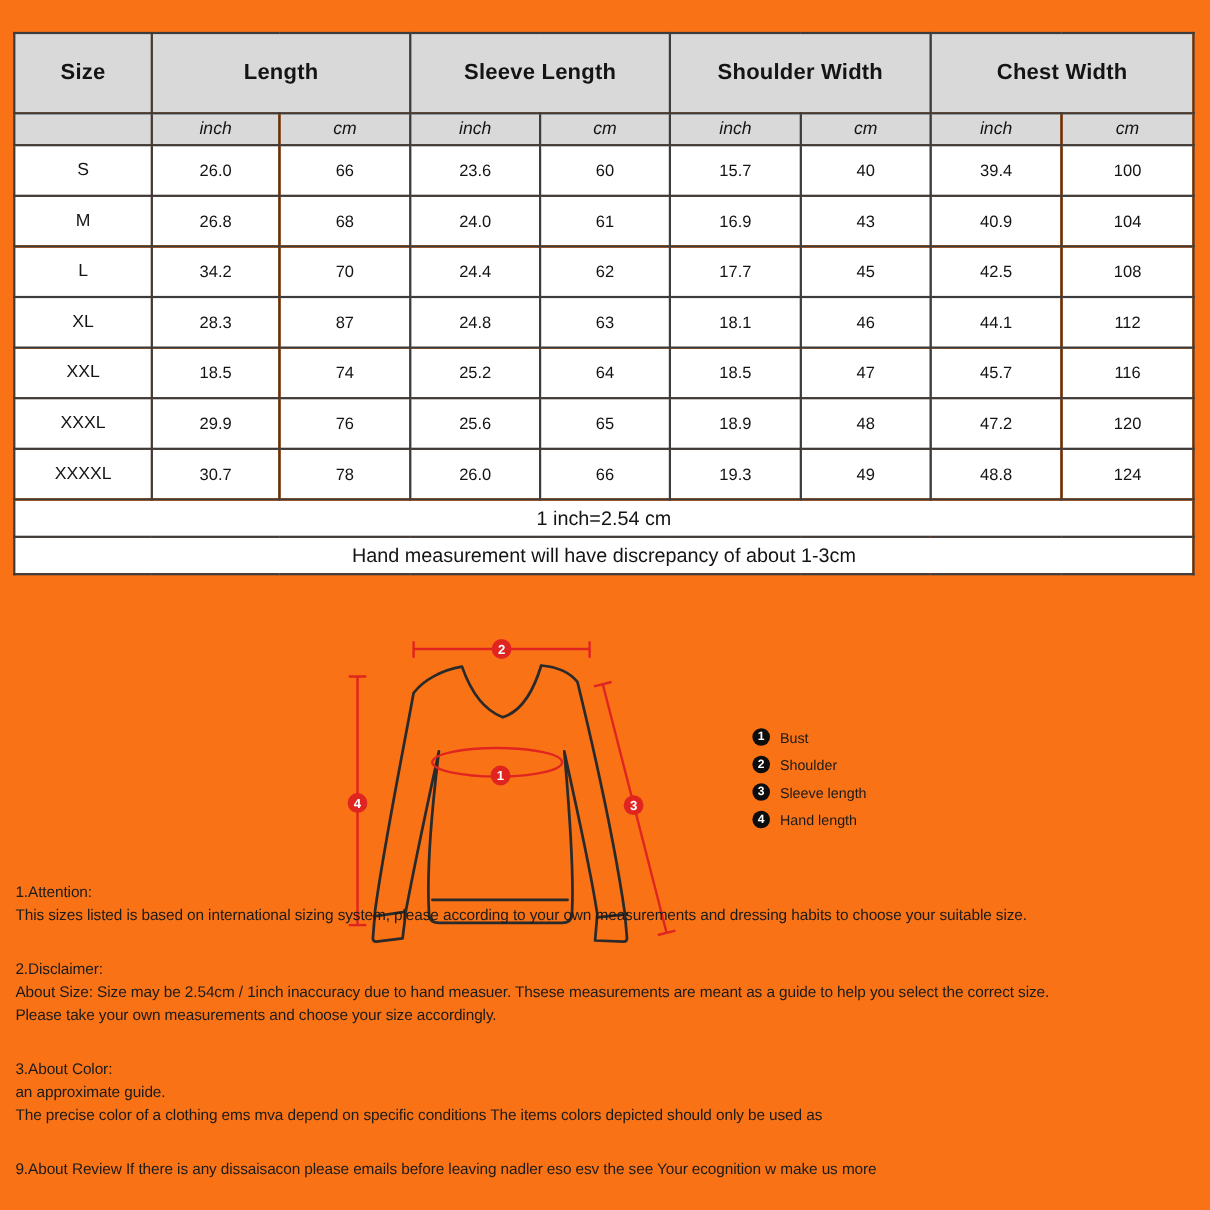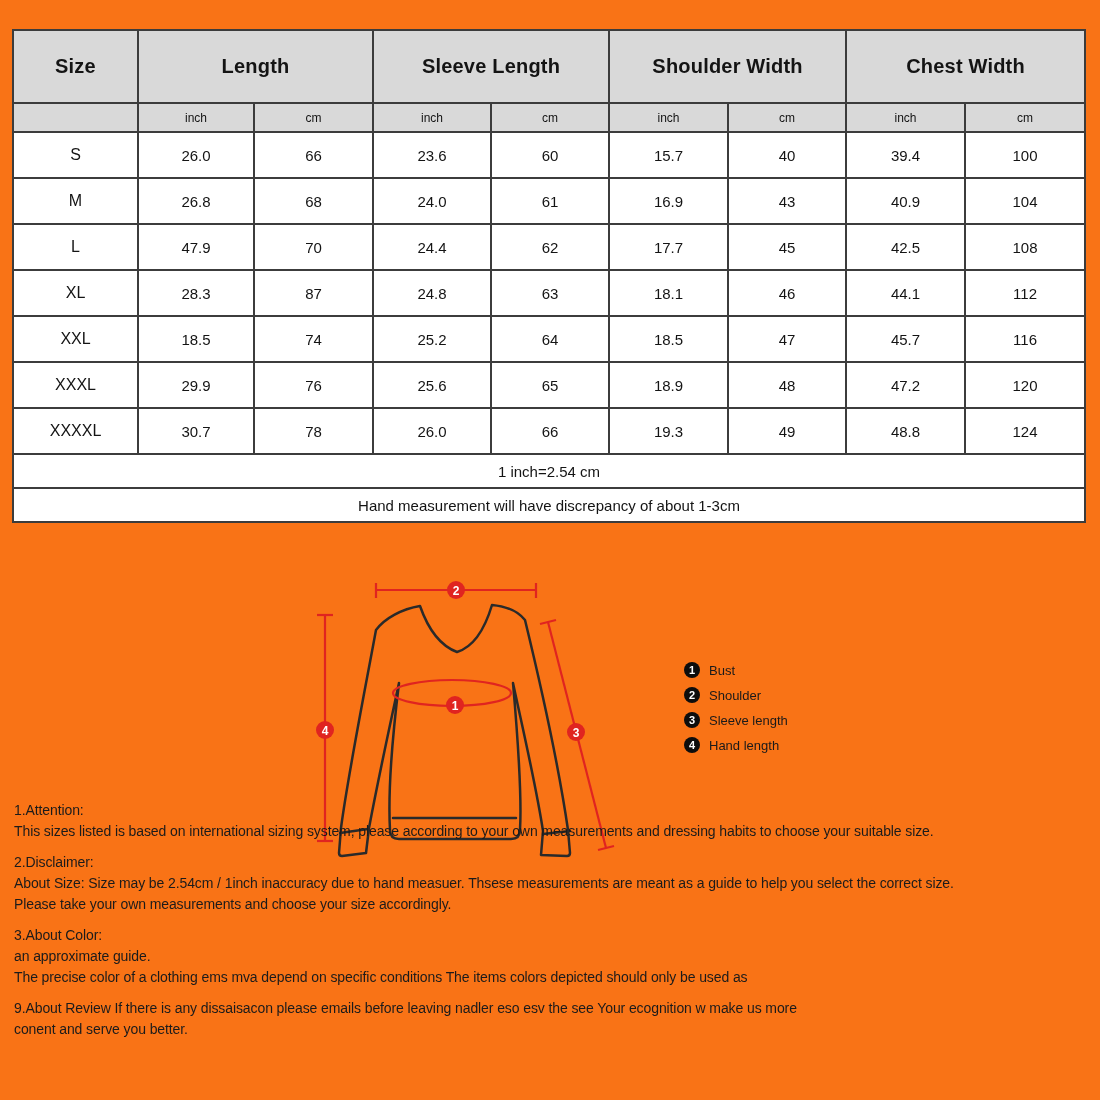--- a/index.html
+++ b/index.html
@@ -6,39 +6,39 @@
   .page{position:relative;width:1100px;height:1100px;background:#f97316;overflow:hidden;
         font-family:"Liberation Sans", sans-serif;color:#141414;}
 
   
   table.size-table{position:absolute;left:12px;top:29px;width:1072px;
     border-collapse:collapse;table-layout:fixed;}
   .size-table th,.size-table td{border:2px solid #3c3c3c;text-align:center;vertical-align:middle;
     padding:0;overflow:hidden;white-space:nowrap;}
   .size-table thead th{background:#d9d9d9;}
   .size-table tr.col-header th{height:71px;font-size:20px;font-weight:bold;letter-spacing:.2px;}
-  .size-table tr.unit-header th{height:27px;font-size:12px;font-weight:normal;}
+  .size-table tr.unit-header th{height:27px;font-size:16px;font-weight:normal;font-style:italic;}
   .size-table tbody td{height:44px;font-size:15px;background:#fff;}
   .size-table tbody td.size-label{font-size:16px;}
-  .size-table tfoot td{height:32px;font-size:15px;background:#fff;}
+  .size-table tfoot td{height:32px;font-size:18px;background:#fff;}
 
   
   svg.figure{position:absolute;left:280px;top:560px;width:580px;height:320px;}
 
   .legend{position:absolute;left:684px;top:662px;}
   .legend-item{display:flex;align-items:center;height:16px;margin-bottom:9px;}
   .legend-badge{width:16px;height:16px;border-radius:50%;background:#0d0d0d;color:#fff;
     font-size:11px;font-weight:bold;display:flex;align-items:center;justify-content:center;
     margin-right:9px;flex:0 0 16px;}
   .legend-label{font-size:13px;color:#1a1a1a;}
 
   
   .notes{position:absolute;left:14px;top:800px;width:1078px;font-size:14px;
     letter-spacing:-.1px;color:#1b1b1b;}
-  .note-group + .note-group{margin-top:10px;}
+  .note-group + .note-group{margin-top:28px;}
   .note-line{line-height:21px;white-space:nowrap;}
 </style>
 </head>
 <body>
 
 <div class="page">
 
   <table class="size-table">
     <colgroup>
       <col style="width:125px">
@@ -89,21 +89,21 @@
           <td>68</td>
           <td>24.0</td>
           <td>61</td>
           <td>16.9</td>
           <td>43</td>
           <td>40.9</td>
           <td>104</td>
         </tr>
         <tr>
           <td class="size-label">L</td>
-          <td>47.9</td>
+          <td>34.2</td>
           <td>70</td>
           <td>24.4</td>
           <td>62</td>
           <td>17.7</td>
           <td>45</td>
           <td>42.5</td>
           <td>108</td>
         </tr>
         <tr>
           <td class="size-label">XL</td>
@@ -252,17 +252,16 @@
         <div class="note-line">About Size: Size may be 2.54cm / 1inch inaccuracy due to hand measuer. Thsese measurements are meant as a guide to help you select the correct size.</div>
         <div class="note-line">Please take your own measurements and choose your size accordingly.</div>
       </div>
       <div class="note-group">
         <div class="note-line">3.About Color:</div>
         <div class="note-line">an approximate guide.</div>
         <div class="note-line">The precise color of a clothing ems mva depend on specific conditions The items colors depicted should only be used as</div>
       </div>
       <div class="note-group">
         <div class="note-line">9.About Review If there is any dissaisacon please emails before leaving nadler eso esv the see Your ecognition w make us more</div>
-        <div class="note-line">conent and serve you better.</div>
       </div>
     </div>
 
 </div>
 
 </body></html>

